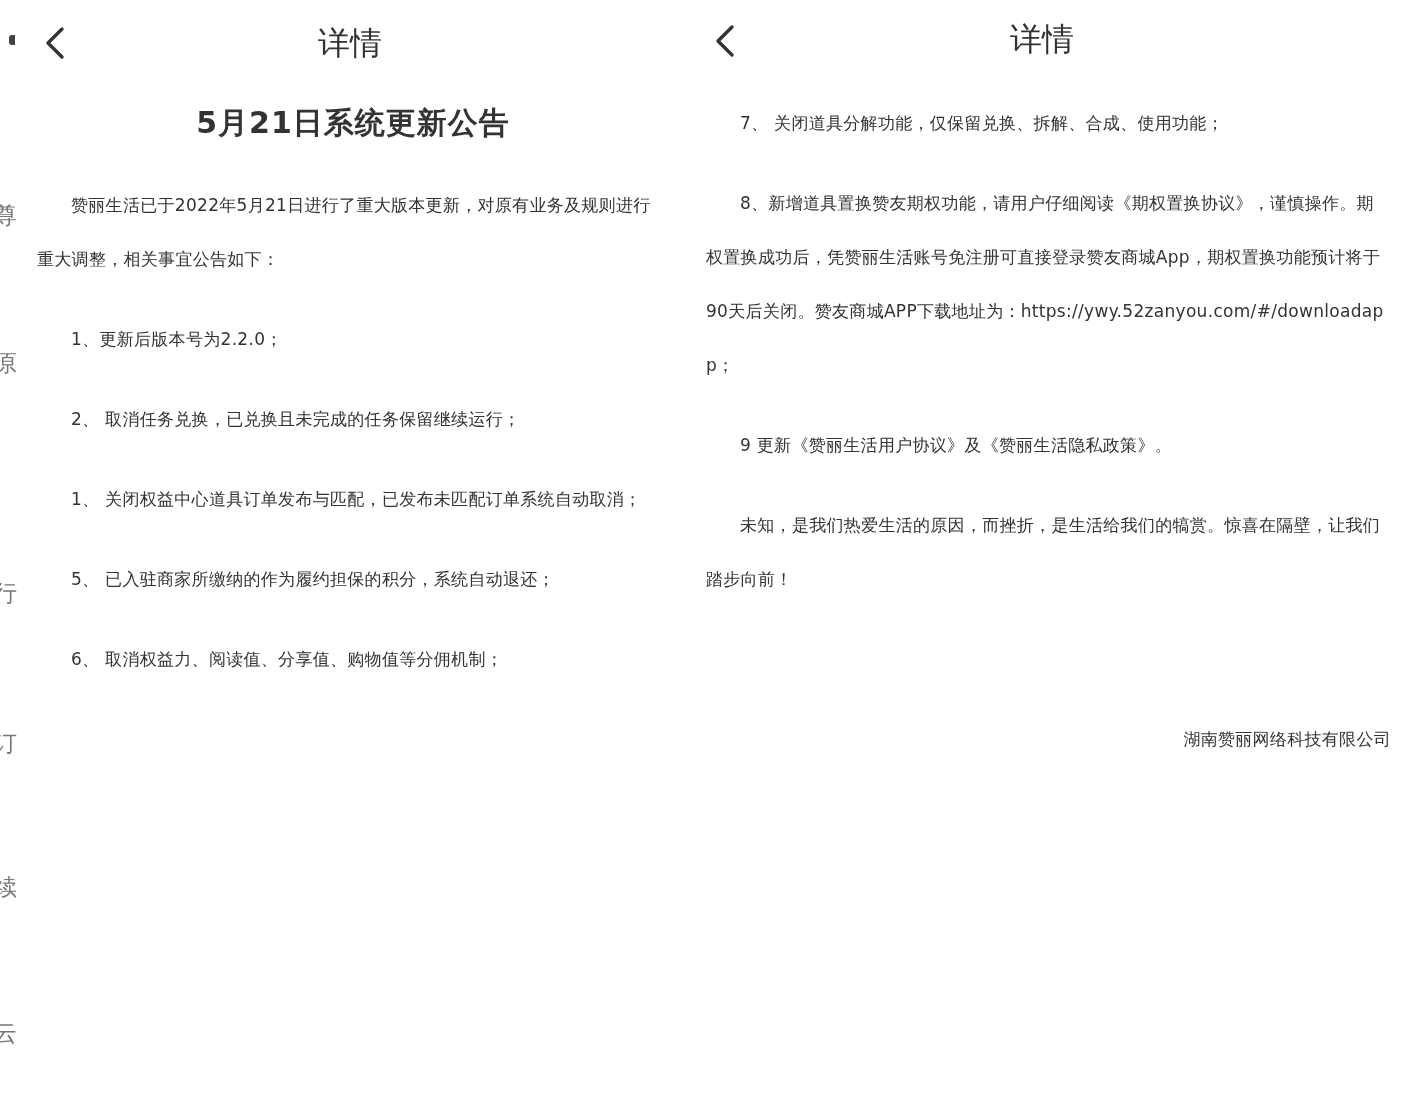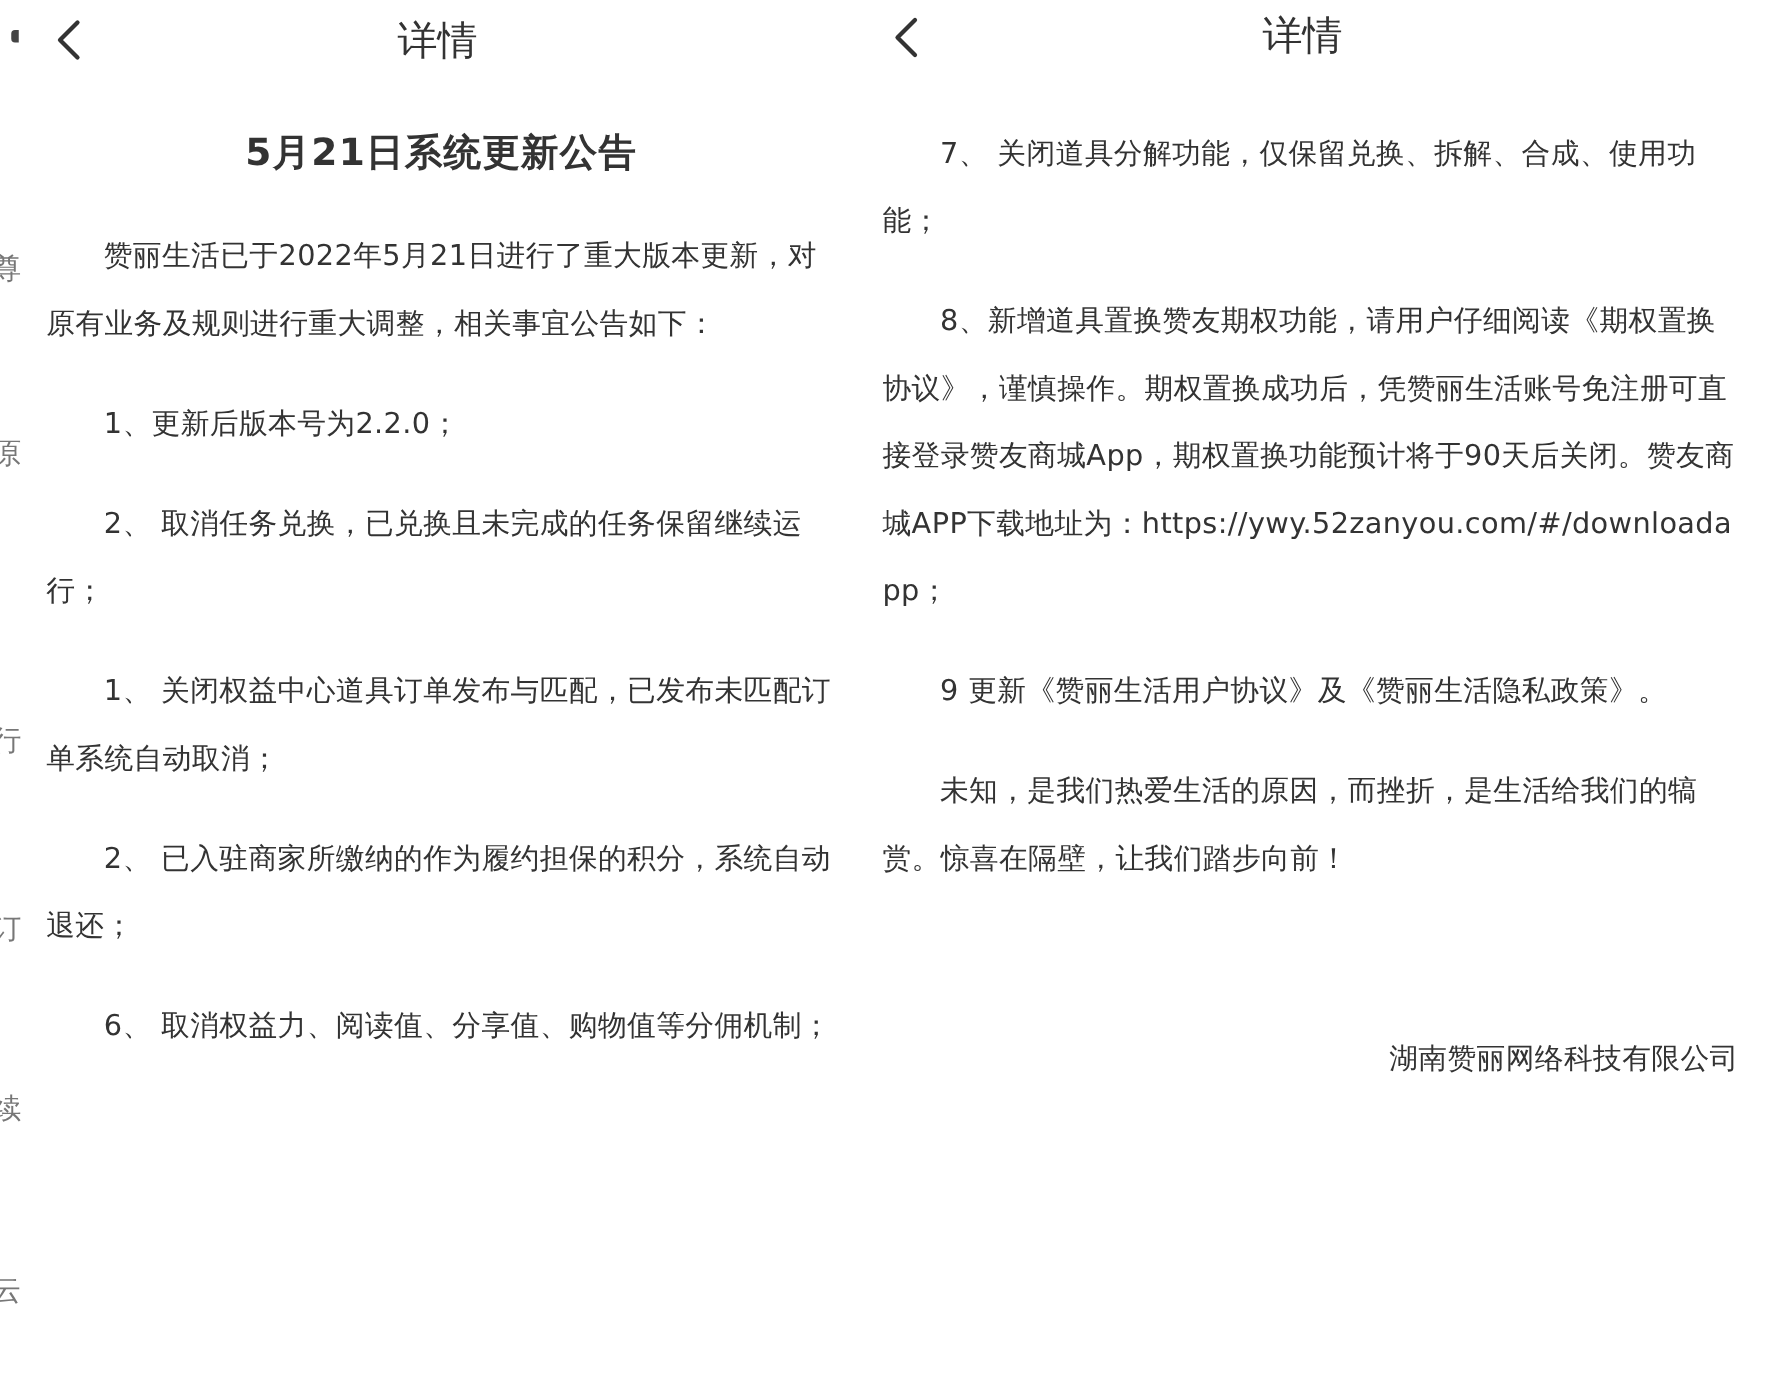--- a/index.html
+++ b/index.html
@@ -20,21 +20,21 @@
       top: 0;
       height: 1110px;
       background: #ffffff;
       overflow: hidden;
     }
     .panel-left { left: 0; width: 690px; }
     .panel-right { left: 690px; width: 724px; }
 
     .navbar {
       position: absolute;
-      top: 0;
+      top: 11px;
       left: 0;
       right: 0;
       height: 66px;
     }
     .back-btn {
       position: absolute;
       top: 8px;
       width: 40px;
       height: 48px;
       cursor: pointer;
@@ -89,21 +89,21 @@
       text-align: center;
       font-size: 30px;
       font-weight: bold;
       color: #333333;
       line-height: 50px;
       letter-spacing: 1px;
     }
 
     .content {
       position: absolute;
-      font-size: 23px;
+      font-size: 17px;
       line-height: 54px;
       color: #333333;
       letter-spacing: 0.3px;
     }
     .panel-left .content { left: 37px; width: 628px; top: 178px; }
     .panel-right .content { left: 16px; width: 685px; top: 96px; }
 
     .para {
       margin: 0 0 26px 0;
       text-indent: 2em;
@@ -136,21 +136,21 @@
     <div class="nav-title">详情</div>
   </div>
 
   <div class="doc-title">5月21日系统更新公告</div>
 
   <div class="content">
     <p class="para">赞丽生活已于2022年5月21日进行了重大版本更新，对原有业务及规则进行重大调整，相关事宜公告如下：</p>
     <p class="para">1、更新后版本号为2.2.0；</p>
     <p class="para">2、 取消任务兑换，已兑换且未完成的任务保留继续运行；</p>
     <p class="para">1、 关闭权益中心道具订单发布与匹配，已发布未匹配订单系统自动取消；</p>
-    <p class="para">2、 已入驻商家所缴纳的作为履约担保的积分，系统自动退还；</p>
+    <p class="para">5、 已入驻商家所缴纳的作为履约担保的积分，系统自动退还；</p>
     <p class="para">6、 取消权益力、阅读值、分享值、购物值等分佣机制；</p>
   </div>
 </div>
 
 <div class="panel panel-right">
   <div class="navbar">
     <div class="back-btn">
       <svg viewBox="0 0 40 48">
         <polyline points="26,10 12,24 26,38" fill="none" stroke="#333" stroke-width="3.4" stroke-linecap="round" stroke-linejoin="round"></polyline>
       </svg>

